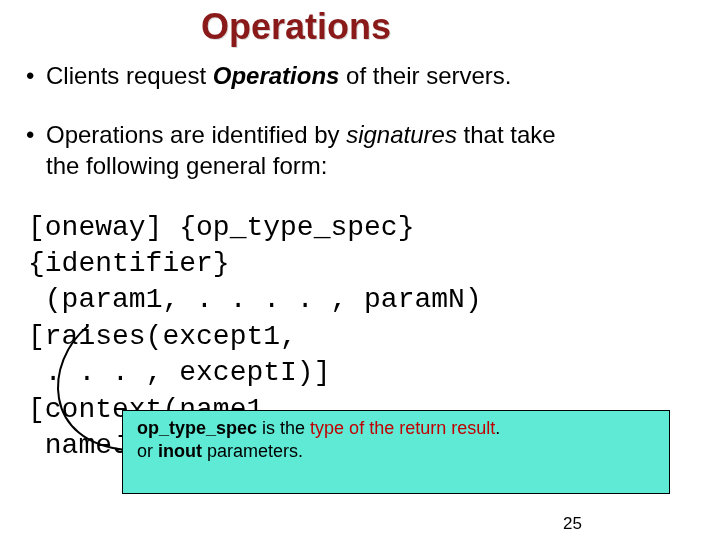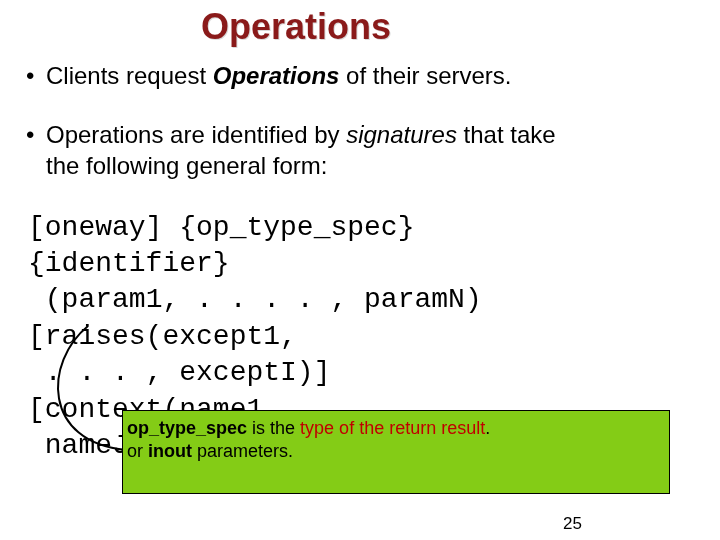--- a/index.html
+++ b/index.html
@@ -57,24 +57,24 @@
     padding: 0 26px 0 28px;
     white-space: pre-wrap;
     margin-top: 10px;
   }
   .callout {
     position: absolute;
     left: 122px;
     top: 410px;
     width: 548px;
     min-height: 84px;
-    background: #84cc16;
+    background: #5eead4;
     border: 1px solid #000;
     box-sizing: border-box;
-    padding: 6px 4px;
+    padding: 6px 14px;
     font-size: 18px;
     line-height: 1.25;
   }
   .callout .line1 .ots { font-weight: bold; }
   .callout .line1 .typeof { color: #c00000; }
   .callout .line2 .oneway,
   .callout .line3 .out,
   .callout .line3 .inout { font-weight: bold; }
   .connector-curve {
     position: absolute;

